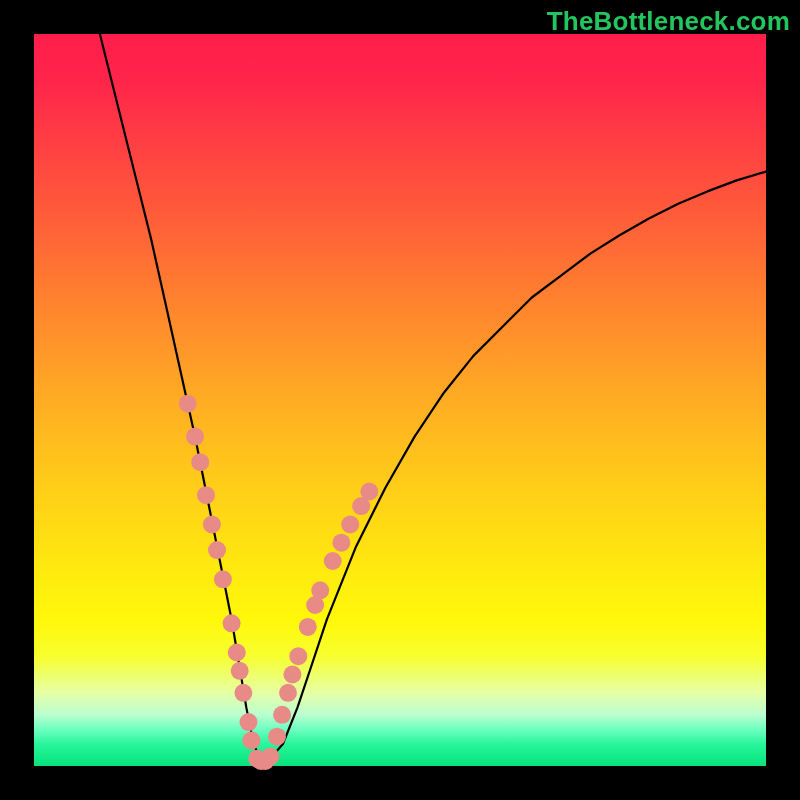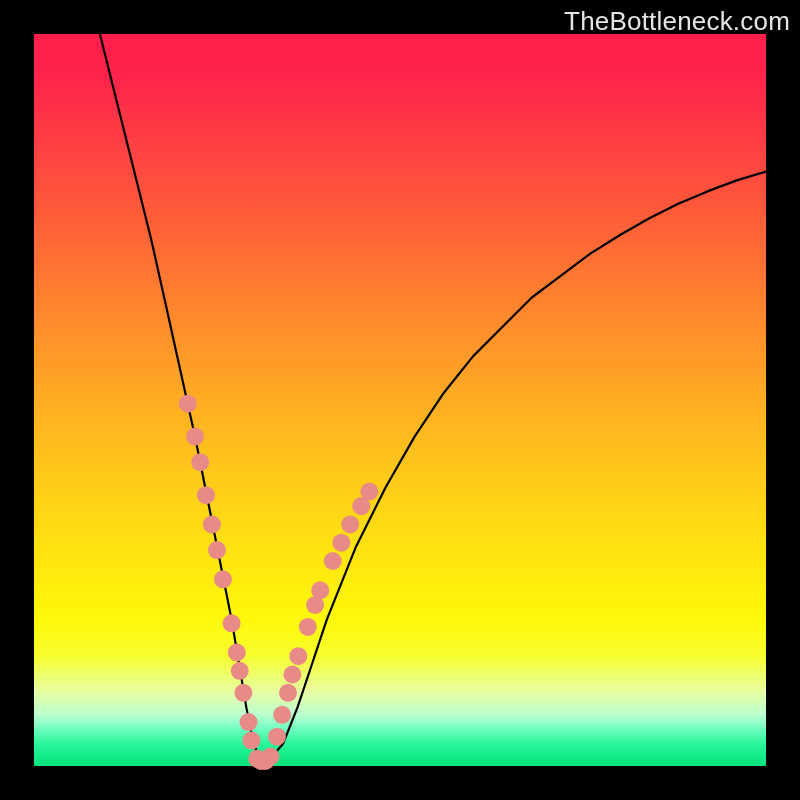--- a/index.html
+++ b/index.html
@@ -40,22 +40,22 @@
       #6dffbf 95%,
       #29f59a 97%,
       #05e37c 100%
     );
   }
   .watermark {
     position: absolute;
     top: 6px;
     right: 10px;
     font-size: 26px;
-    font-weight: 400;
-    color: #e5e5e5;
+    font-weight: 700;
+    color: #22c55e;
     letter-spacing: 0.2px;
     user-select: none;
   }
   svg.curve {
     position: absolute;
     left: 0;
     top: 0;
     width: 732px;
     height: 732px;
     overflow: visible;

